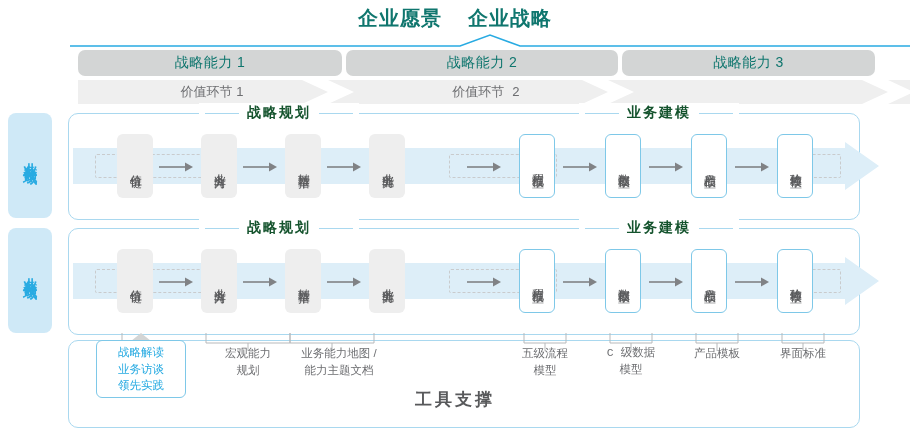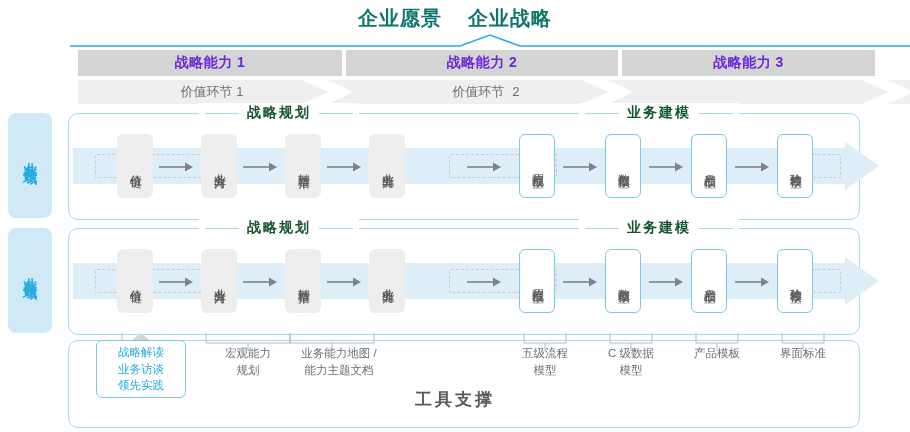--- a/index.html
+++ b/index.html
@@ -22,23 +22,23 @@
     font-size:20px;font-weight:bold;color:#0f766e;letter-spacing:1px;
     white-space:nowrap;
   }
 
   
   .connector{position:absolute;left:70px;top:34px;width:840px;height:16px;}
 
   
   .cap-bar{position:absolute;left:78px;top:50px;width:832px;height:26px;display:flex;gap:4px;}
   .cap-cell{
-    background:#d3d5d5;color:#6d28d9;font-size:14px;font-weight:bold;
+    background:#d3d5d5;color:#0f766e;font-size:14px;font-weight:normal;
     display:flex;align-items:center;justify-content:center;
-    height:26px;letter-spacing:.5px;
+    height:26px;letter-spacing:.5px;border-radius:7px;
   }
   .cap-cell.c1{width:264px;}
   .cap-cell.c2{width:272px;}
   .cap-cell.c3{width:253px;}
 
   
   .vc-bar{position:absolute;left:78px;top:80px;width:832px;height:24px;}
   .vc-label{
     position:absolute;top:0;height:24px;display:flex;align-items:center;justify-content:center;
     font-size:13px;color:#6d6e71;
@@ -341,19 +341,19 @@
     </g>
     <polygon points="132,22 132,12 126,12 141,0 156,12 150,12 150,22" fill="#d3d5d5"></polygon>
   </svg>
 
   <div class="ann-box" style="left:96px;top:340px;width:90px;">
     <div>战略解读<br>业务访谈<br>领先实践</div>
   </div>
   <div class="ann" style="left:206px;top:345px;width:84px;">宏观能力<br>规划</div>
   <div class="ann" style="left:286px;top:345px;width:106px;">业务能力地图 /<br>能力主题文档</div>
   <div class="ann" style="left:503px;top:345px;width:84px;">五级流程<br>模型</div>
-  <div class="ann" style="left:589px;top:345px;width:84px;">C 级数据<br>模型</div>
+  <div class="ann" style="left:589px;top:345px;width:84px;font-family:Liberation Mono, monospace;">C 级数据<br>模型</div>
   <div class="ann" style="left:675px;top:345px;width:84px;">产品模板</div>
   <div class="ann" style="left:761px;top:345px;width:84px;">界面标准</div>
 
   <div class="tool-title">工具支撑</div>
 
 </div>
 
 </body></html>

